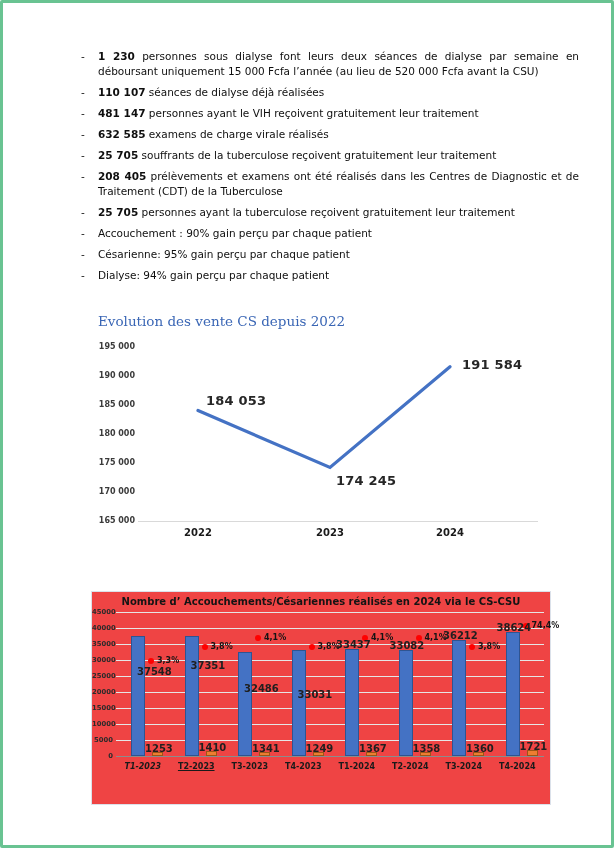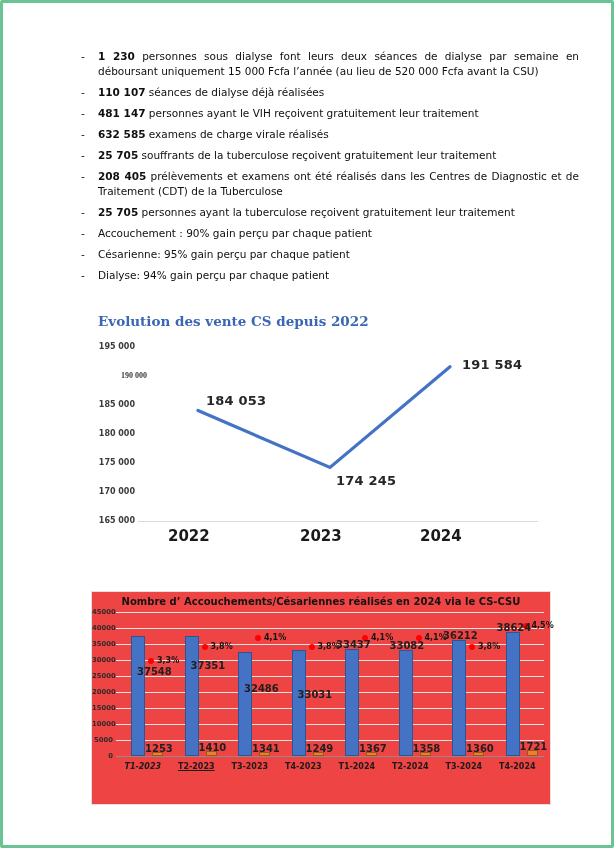--- a/index.html
+++ b/index.html
@@ -5,25 +5,25 @@
   html,body{margin:0;padding:0;width:614px;height:848px;background:#fff;overflow:hidden;}
   body{font-family:"DejaVu Sans","Liberation Sans",sans-serif;color:#111;}
   .page{position:absolute;inset:0;background:#fff;border:3px solid #69c392;border-radius:2px;box-sizing:border-box;}
   
   .bullets{position:absolute;left:78px;top:46px;width:498px;}
   .bullet{display:flex;margin-bottom:6px;font-size:10.5px;line-height:15px;color:#0f0f0f;}
   .dash{width:17px;flex:none;}
   .btext{flex:1;text-align:justify;}
   .b{font-weight:bold;}
   
-  .lc-title{position:absolute;left:95px;top:310px;font-family:"DejaVu Serif","Liberation Serif",serif;font-weight:bold;font-size:13.5px;color:#3a66b5;}
+  .lc-title{position:absolute;left:95px;top:310px;font-family:"DejaVu Serif","Liberation Serif",serif;font-weight:normal;font-size:13.5px;color:#3a66b5;}
   .linechart{position:absolute;left:90px;top:336px;width:455px;height:218px;}
   .abs{position:absolute;}
   .lc-ytick{font-size:8px;font-weight:bold;color:#3b3b3b;width:42px;text-align:right;}
-  .lc-xtick{font-size:15px;font-weight:bold;color:#1a1a1a;width:60px;text-align:left;}
+  .lc-xtick{font-size:10px;font-weight:bold;color:#1a1a1a;width:60px;text-align:center;}
   .lc-dlabel{font-size:13px;font-weight:bold;color:#262626;white-space:nowrap;letter-spacing:.2px;}
   .lc-axis{height:1px;background:#d9d9d9;}
   
   .barchart{position:absolute;left:88px;top:588px;width:460px;height:214px;border:1px solid #dbe1ea;background:#ef4444;box-sizing:border-box;}
   .bc-title{position:absolute;top:4px;left:0;width:100%;text-align:center;font-size:10px;font-weight:bold;color:#141414;}
   .grid{height:1px;background:#e6e6e6;}
   .axis0{height:1px;background:#8c8c8c;}
   .bc-ytick{font-size:6.8px;font-weight:bold;color:#2b2b2b;width:21px;text-align:right;}
   .bc-xtick{font-size:8px;font-weight:bold;color:#1a1a1a;text-align:center;}
   .bar{box-sizing:border-box;}
@@ -78,21 +78,21 @@
         <div class="btext">Césarienne:  95% gain perçu par chaque patient</div>
       </div>
       <div class="bullet">
         <div class="dash">-</div>
         <div class="btext">Dialyse: 94% gain perçu par chaque patient</div>
       </div>
     </div>
   <div class="lc-title">Evolution des vente CS depuis 2022</div>
   <div class="linechart">
       <div class="abs lc-ytick" style="left: 0px; top: 3px;">195 000</div>
-      <div class="abs lc-ytick" style="left: 12px; top: 32px; font-family: Liberation Serif, serif;">190 000</div>
+      <div class="abs lc-ytick" style="left: 0px; top: 32px;">190 000</div>
       <div class="abs lc-ytick" style="left: 0px; top: 61px; text-align: right;">185 000</div>
       <div class="abs lc-ytick" style="left: 0px; top: 90px;">180 000</div>
       <div class="abs lc-ytick" style="left: 0px; top: 119px;">175 000</div>
       <div class="abs lc-ytick" style="left: 0px; top: 148px;">170 000</div>
       <div class="abs lc-ytick" style="left: 0px; top: 177px;">165 000</div>
       <div class="abs lc-axis" style="left: 45px; top: 182px; width: 400px;"></div>
       <div class="abs lc-xtick" style="left: 75px; top: 188px;">2022</div>
       <div class="abs lc-xtick" style="left: 207px; top: 188px;">2023</div>
       <div class="abs lc-xtick" style="left: 327px; top: 188px;">2024</div>
       <svg width="455" height="218" style="position: absolute; left: 0px; top: 0px;">
@@ -170,17 +170,17 @@
       <div class="abs bar bar-orange" style="left: 381px; top: 159.648px; width: 11px; height: 4.352px;"></div>
       <div class="abs bc-vlabel" style="left: 374px; top: 150.648px; width: 26px; text-align: center;">1360</div>
       <div class="abs dot" style="left: 377px; top: 51.56px;"></div>
       <div class="abs bc-pct" style="left: 386px; top: 49.56px;">3,8%</div>
       <div class="abs bc-vlabel" style="left: 351px; top: 38.1216px; width: 32px; text-align: center;">36212</div>
       <div class="abs bc-xtick" style="left: 345px; top: 170px; width: 53.5px;">T3-2024</div>
       <div class="abs bar bar-blue" style="left: 413.5px; top: 40.4032px; width: 14px; height: 123.597px;"></div>
       <div class="abs bar bar-orange" style="left: 434.5px; top: 158.493px; width: 11px; height: 5.5072px;"></div>
       <div class="abs bc-vlabel" style="left: 427.5px; top: 149.493px; width: 26px; text-align: center;">1721</div>
       <div class="abs dot" style="left: 430.5px; top: 31.4px;"></div>
-      <div class="abs bc-pct" style="left: 439.5px; top: 29.4px;">4,5%</div>
+      <div class="abs bc-pct" style="left: 439.5px; top: 29.4px;">74,4%</div>
       <div class="abs bc-vlabel" style="left: 404.5px; top: 30.4032px; width: 32px; text-align: center;">38624</div>
       <div class="abs bc-xtick" style="left: 398.5px; top: 170px; width: 53.5px;">T4-2024</div>
     </div>
 </div>
 
 </body></html>

